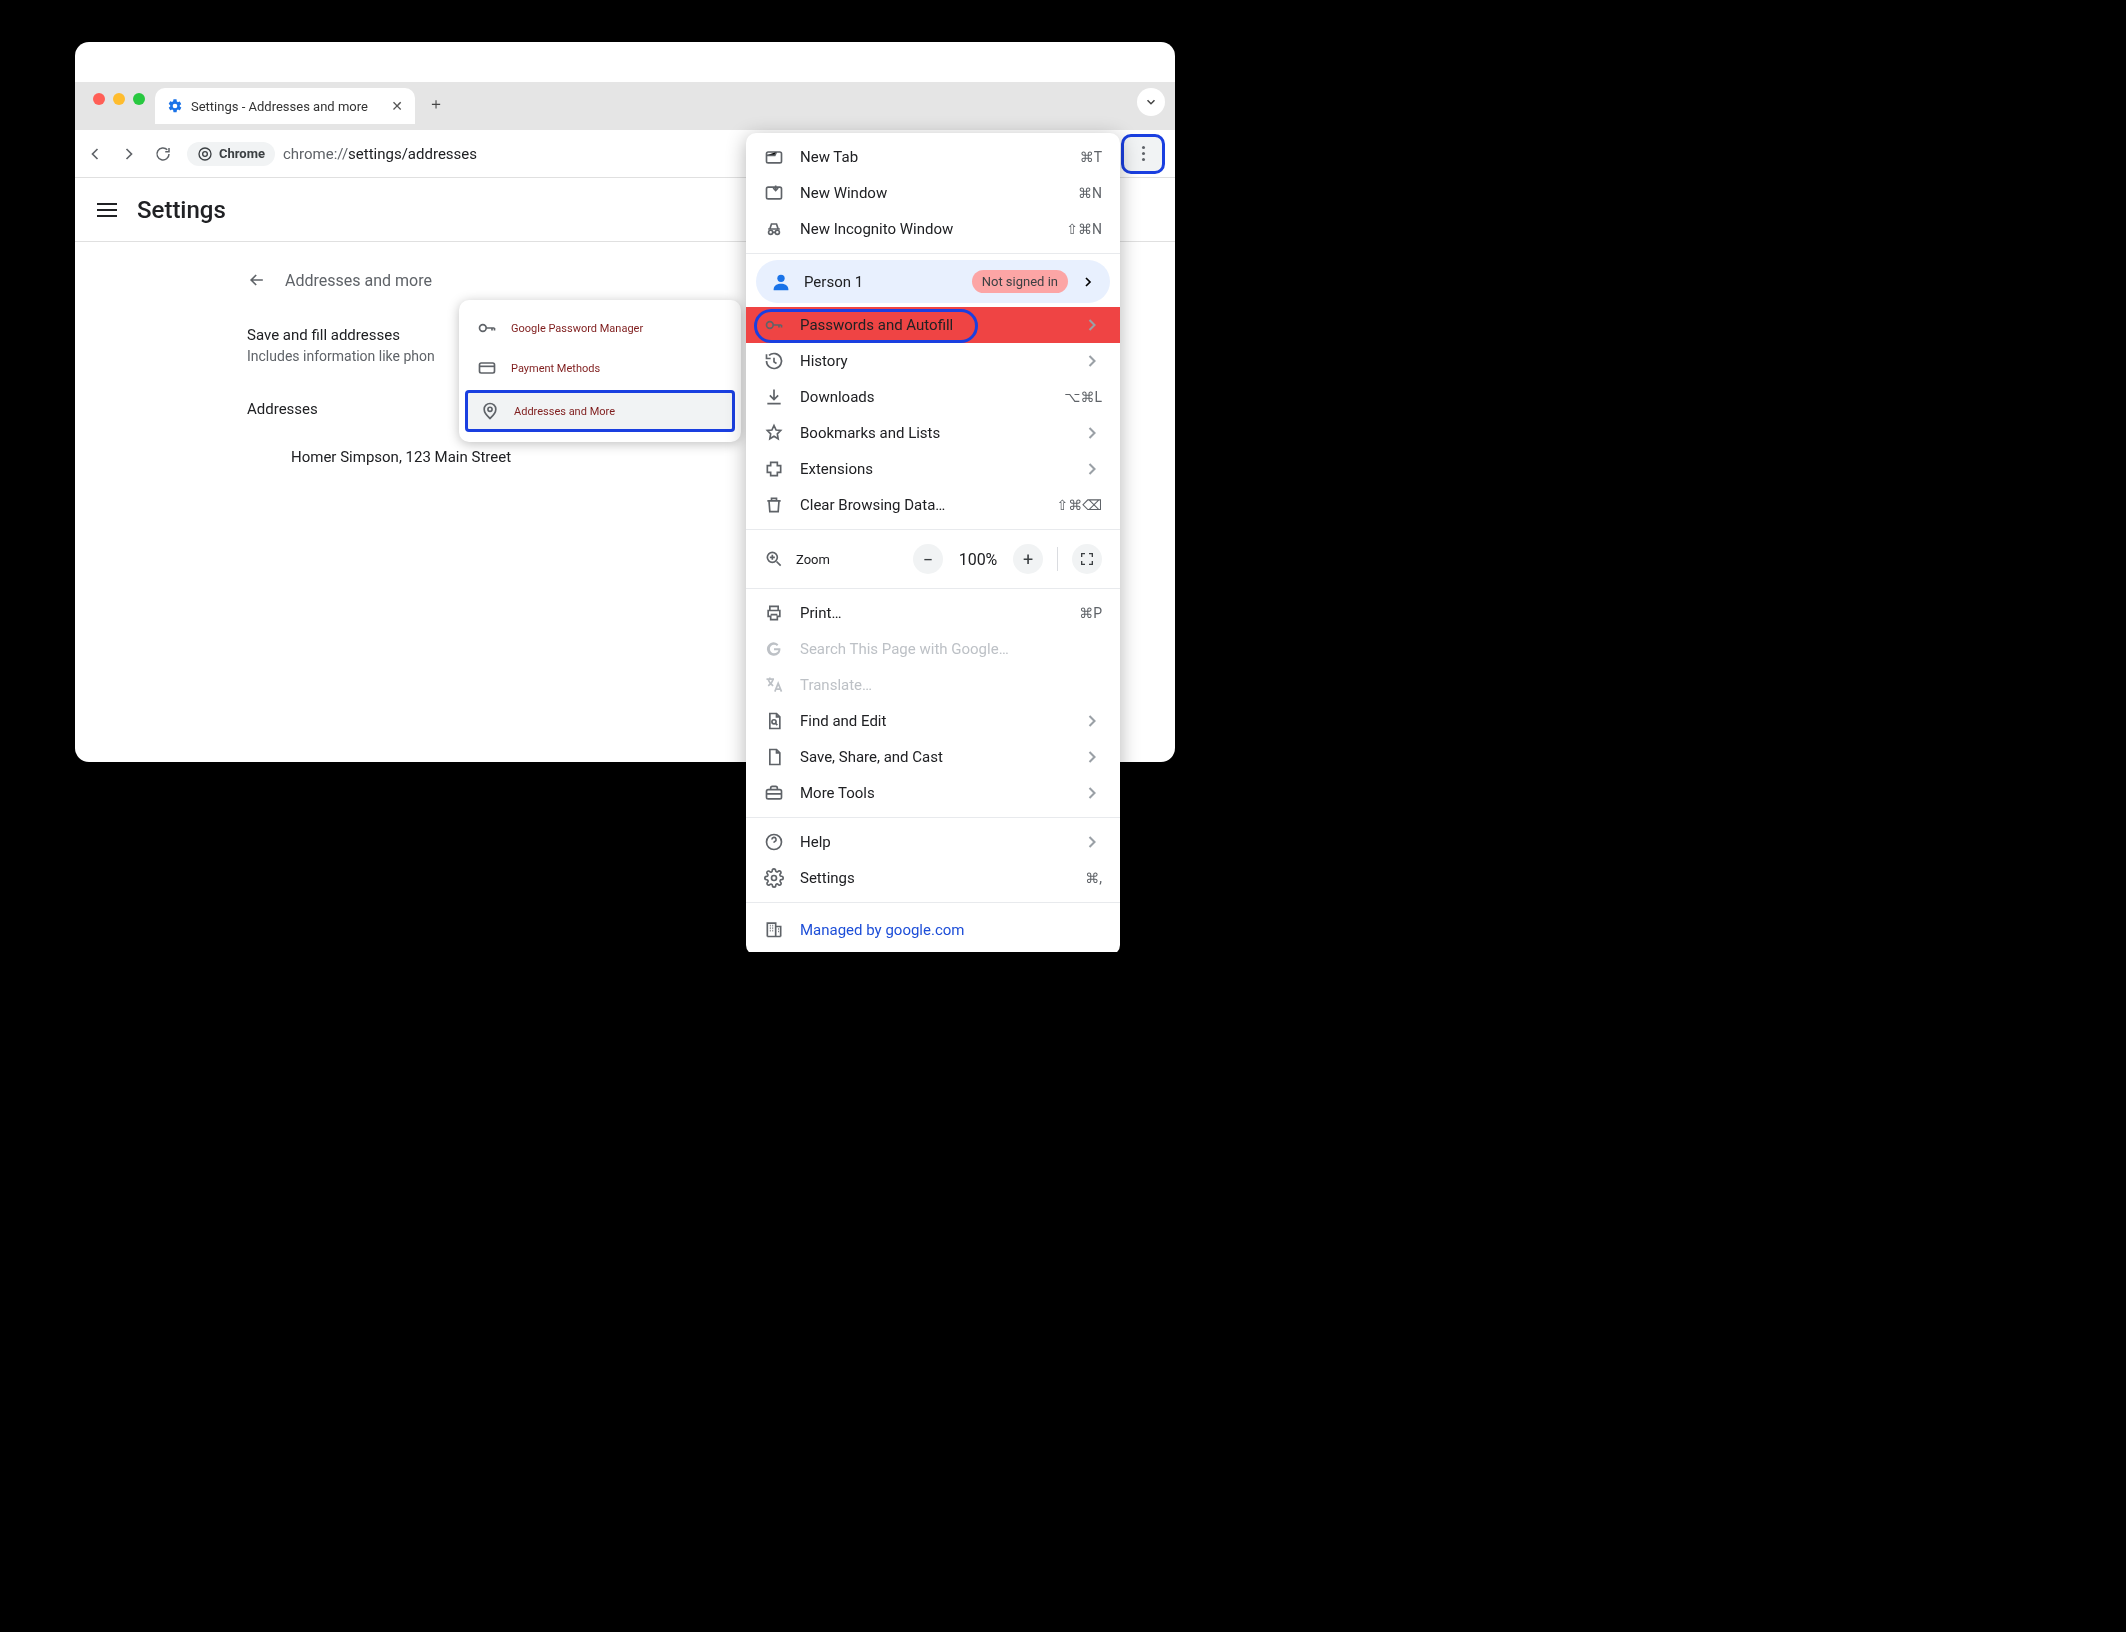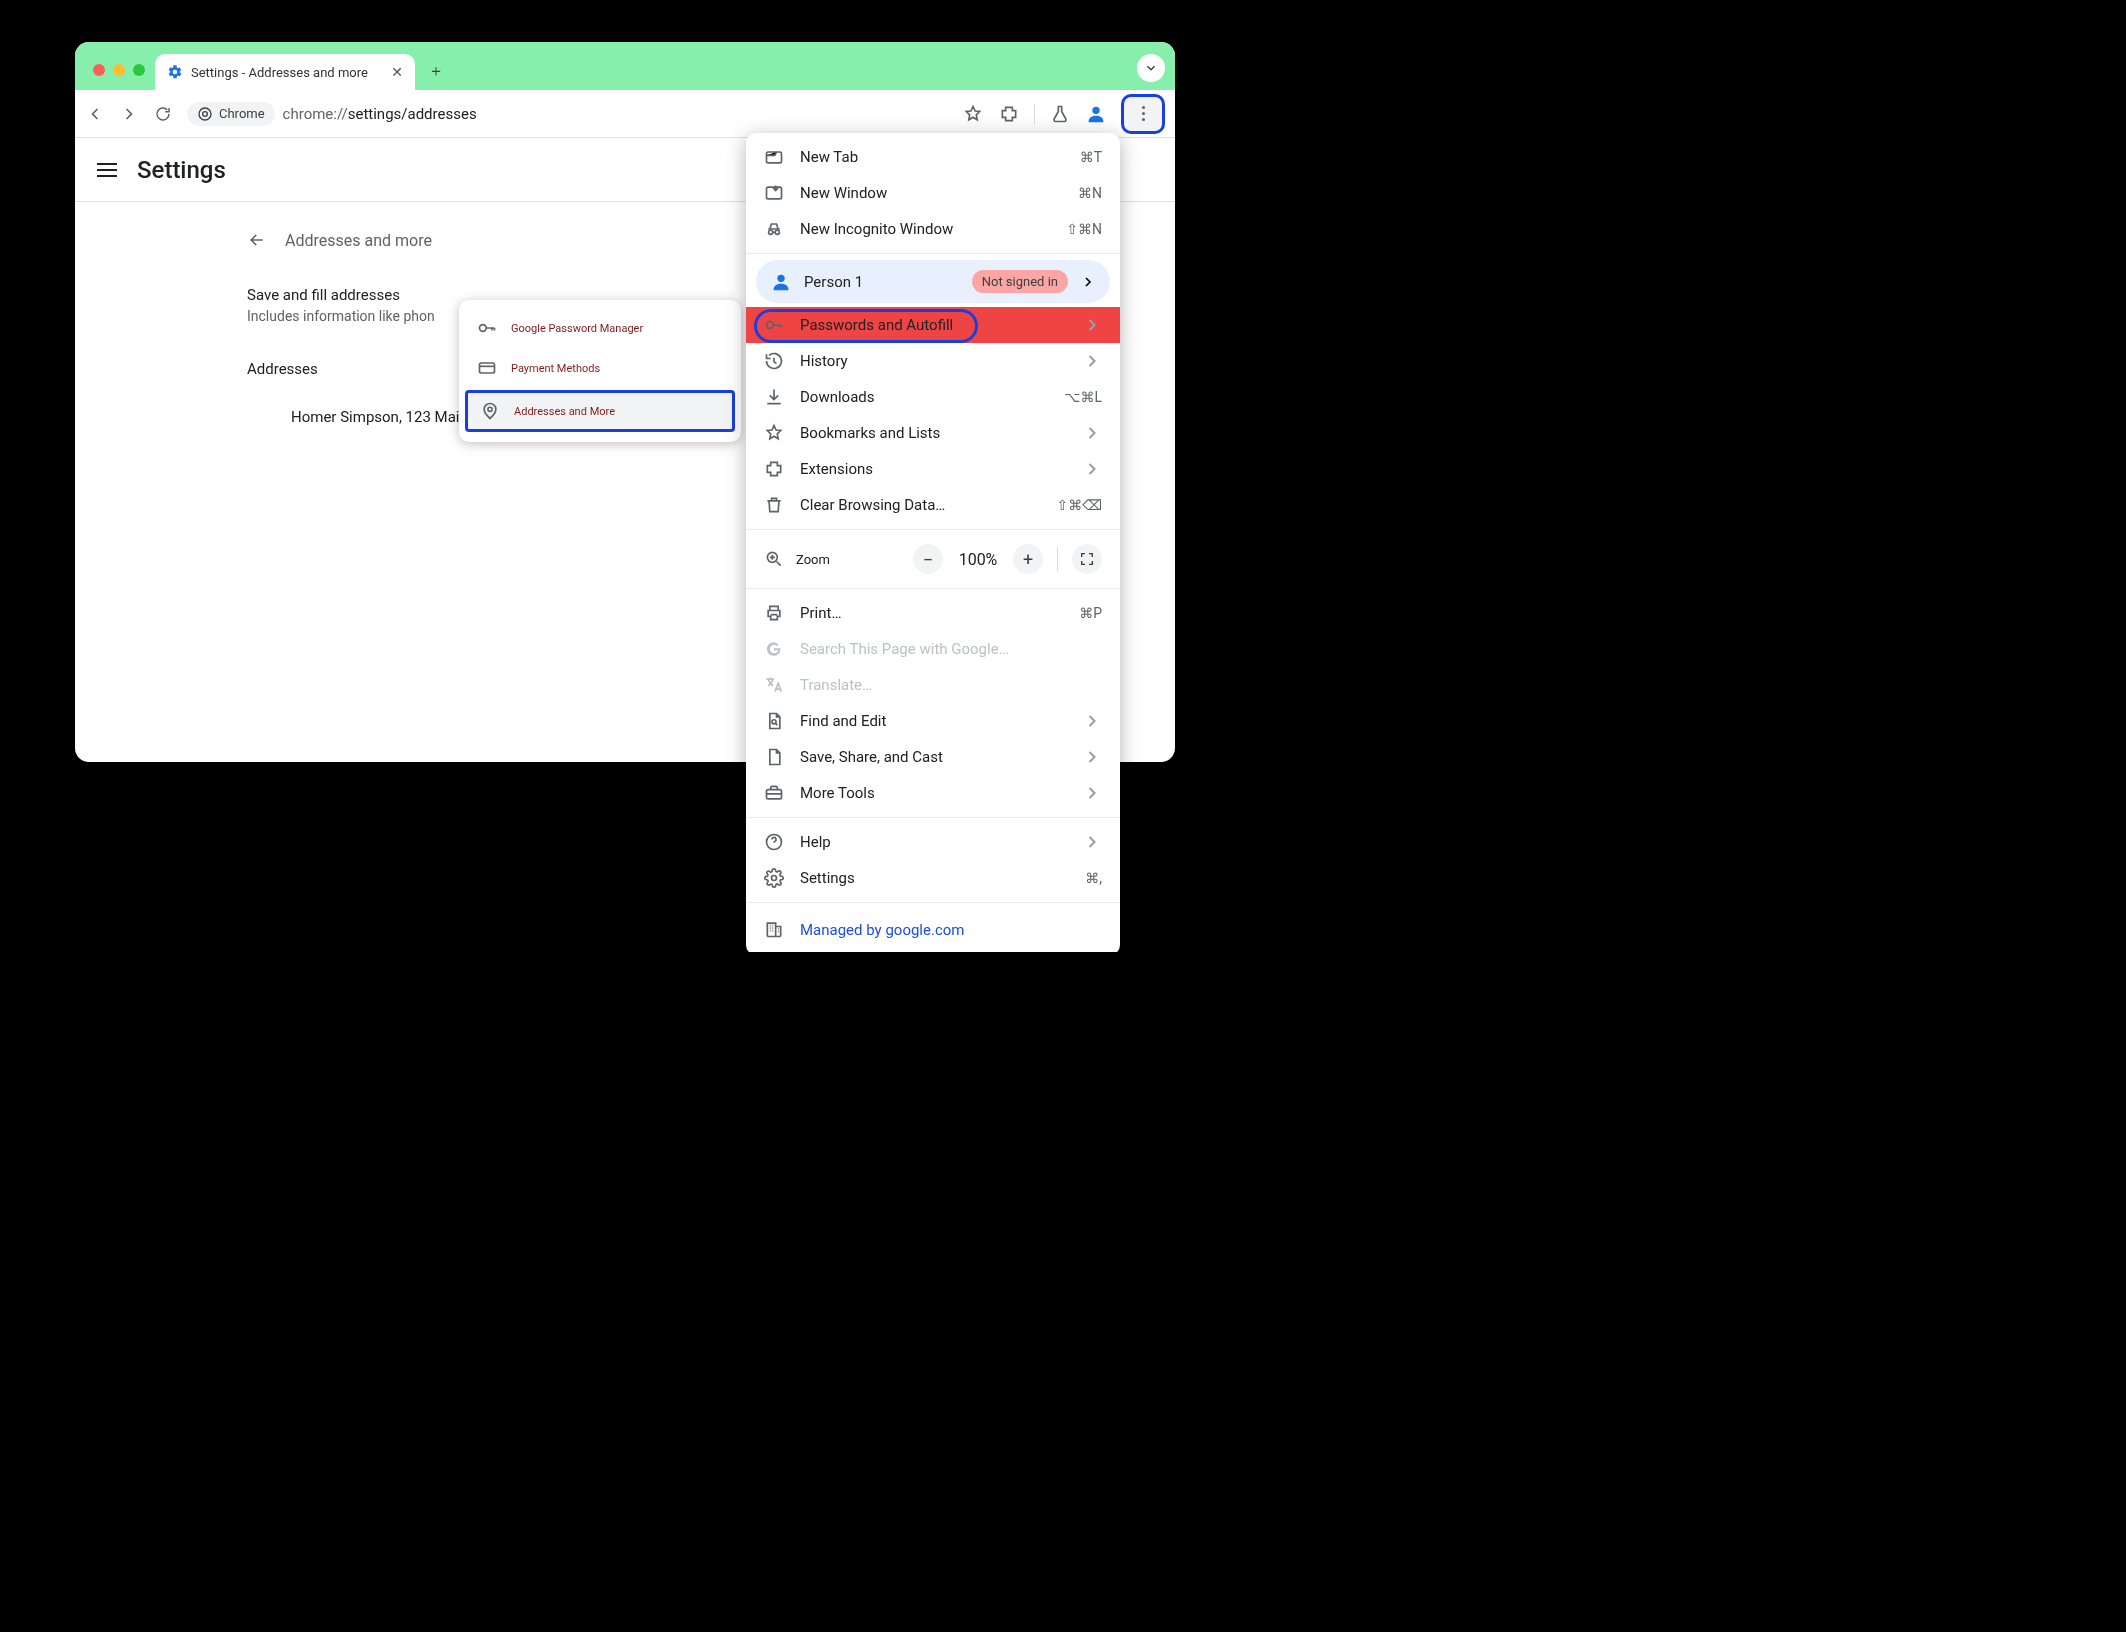--- a/index.html
+++ b/index.html
@@ -1,31 +1,31 @@
 <!DOCTYPE html>
 <html><head>
 <meta charset="utf-8">
 <style>
 * { margin:0; padding:0; box-sizing:border-box; font-family:-apple-system,BlinkMacSystemFont,"Segoe UI",Roboto,sans-serif; }
 body { background:#000; width:1240px; height:952px; position:relative; }
 .window { position:absolute; left:75px; top:42px; width:1100px; height:720px; background:#fff; border-radius:14px; box-shadow:0 10px 40px rgba(0,0,0,0.5); overflow:hidden; }
-.tabstrip { height:48px; background:#86efac; display:flex; align-items:flex-end; padding-left:10px; }
+.tabstrip { height:48px; background:#e5e5e5; display:flex; align-items:center; padding-left:10px;margin-top:40px; }
 .traffic { display:flex; gap:8px; padding:0 10px 14px 8px; }
 .dot { width:12px; height:12px; border-radius:50%; }
 .dot.red{background:#ff5f57}.dot.yellow{background:#febc2e}.dot.green{background:#28c840}
 .tab { background:#fff; height:36px; border-radius:10px 10px 0 0; display:flex; align-items:center; padding:0 12px; gap:8px; min-width:260px; }
 .tab .favicon { width:16px; height:16px; color:#1a73e8; }
 .tab .title { font-size:13px; color:#333; flex:1; white-space:nowrap; overflow:hidden; text-overflow:ellipsis; }
 .tab .close { font-size:14px; color:#555; }
 .newtab { width:30px; height:30px; margin:0 6px 4px 6px; display:flex; align-items:center; justify-content:center; color:#444; border-radius:50%; }
 .tab-dropdown { margin-left:auto; margin-right:10px; margin-bottom:8px; width:28px; height:28px; background:#fff; border-radius:50%; display:flex; align-items:center; justify-content:center; color:#444; }
 .toolbar { height:48px; background:#fff; border-bottom:1px solid #e0e0e0; display:flex; align-items:center; padding:0 10px; gap:14px; }
 .nav-ico { width:20px; height:20px; color:#5f6368; display:flex; align-items:center; justify-content:center; }
 .omnibox { flex:1; display:flex; align-items:center; gap:8px; }
-.chrome-chip { background:#f1f3f4; border-radius:16px; padding:4px 10px; display:flex; align-items:center; gap:6px; font-size:13px; color:#3c4043; }
+.chrome-chip { background:#f1f3f4; border-radius:16px; padding:4px 10px; display:flex; align-items:center; gap:6px; font-size:13px; color:#3c4043;font-weight:bold; }
 .chrome-chip svg{width:16px;height:16px;}
 .url { font-size:15px; color:#5f6368; }
 .url .path{color:#202124}
 .toolbar-right { margin-left:auto; display:flex; align-items:center; gap:14px; }
 .tico { width:22px; height:22px; color:#5f6368; display:flex; align-items:center; justify-content:center; }
 .divider { width:1px; height:20px; background:#dadce0; }
 .kebab-wrap { width:44px; height:40px; border:3px solid #1a3fe0; border-radius:10px; display:flex; align-items:center; justify-content:center; background:#f1f3f4; }
 .kebab { display:flex; flex-direction:column; gap:3px; }
 .kebab span{width:3px;height:3px;background:#5f6368;border-radius:50%;}
 .content-header { height:64px; display:flex; align-items:center; padding:0 22px; gap:20px; border-bottom:1px solid #e0e0e0; }

